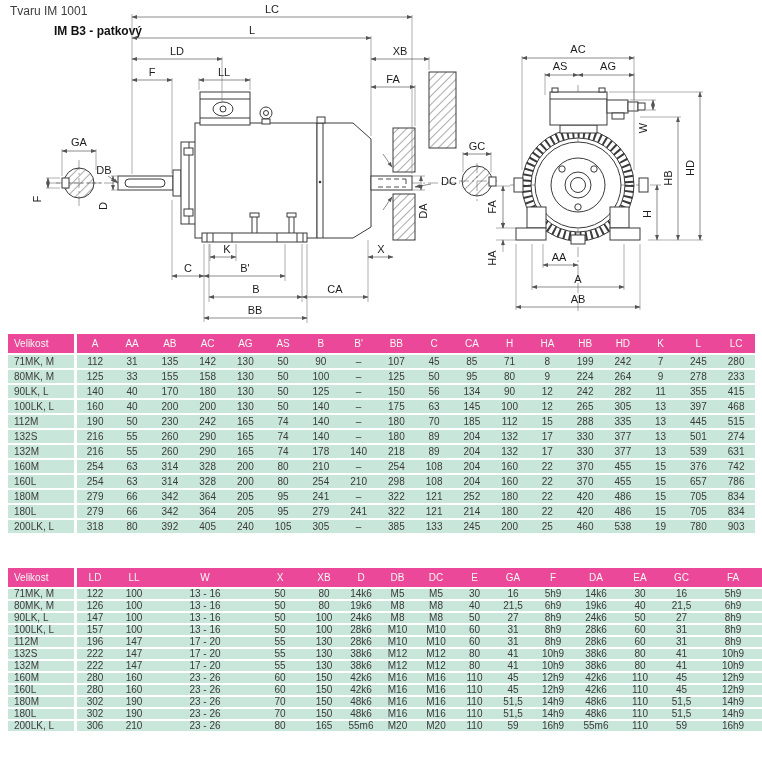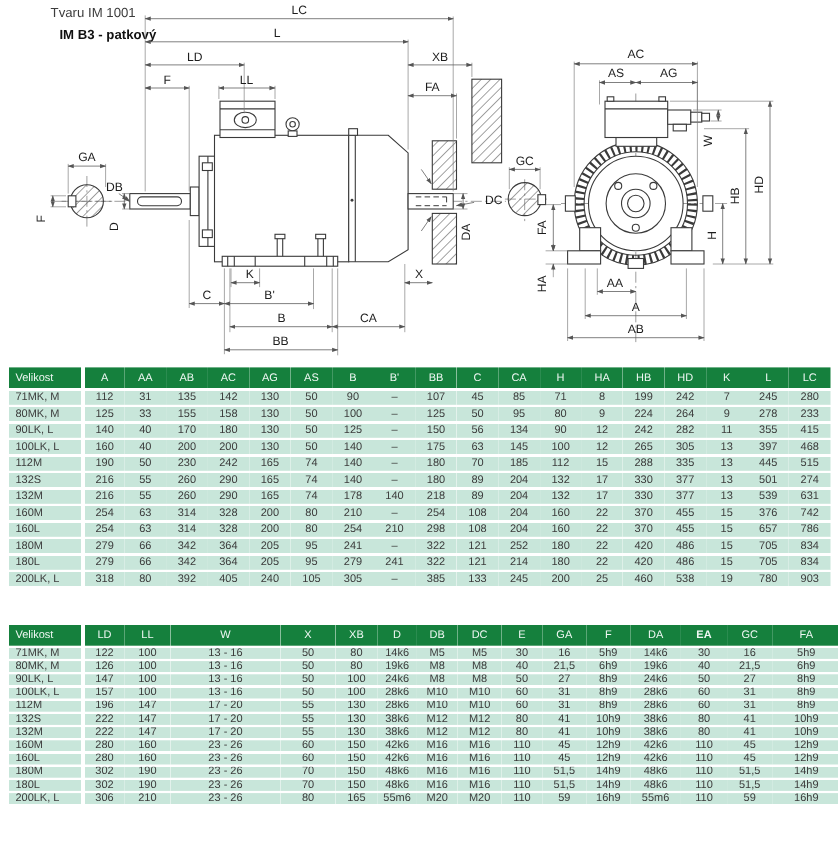--- a/index.html
+++ b/index.html
@@ -1,57 +1,57 @@
 <!DOCTYPE html>
 <html><head>
 <meta charset="utf-8">
 <style>
   html,body { margin:0; padding:0; }
   body {
     width:762px; height:765px; background:#ffffff; position:relative;
     font-family:"Liberation Sans", sans-serif; overflow:hidden;
   }
   .title {
-    position:absolute; left:10px; top:4px; font-size:12px; color:#3c3c3c;margin-left:36px;
+    position:absolute; left:10px; top:4px; font-size:12px; color:#3c3c3c;
   }
   .subtitle {
     position:absolute; left:14px; top:24px; font-size:12px; font-weight:bold; color:#111;margin-left:40px;
   }
   svg.drawing { position:absolute; left:0; top:0; }
   .obj { stroke:#3a3a3a; stroke-width:1; fill:none; }
   .objw { stroke:#3a3a3a; stroke-width:1; fill:#ffffff; }
   .hatched { stroke:#3a3a3a; stroke-width:1; }
   .ext { stroke:#7a7a7a; stroke-width:0.6; }
   .dim { stroke:#5a5a5a; stroke-width:0.7; fill:none; }
   .cl  { stroke:#6a6a6a; stroke-width:0.6; stroke-dasharray:10 3 2 3; }
   .hid { stroke:#3a3a3a; stroke-width:0.9; stroke-dasharray:5 3; fill:none; }
   .lbl { font:11px "Liberation Sans", sans-serif; fill:#1d1d1d; }
   table {
     border-collapse:collapse; table-layout:fixed; width:747px; position:absolute; left:8px;
   }
   .t1 { top:334px; }
   .t2 { top:568px; }
   th {
-    background:#15803d; color:#F0F8F4; font-weight:normal; font-size:10px;
+    background:#ec4899; color:#F0F8F4; font-weight:normal; font-size:10px;
     height:15px; padding:2px 0; text-align:center; border-bottom:2px solid #fff;
     overflow:hidden; white-space:nowrap;
   }
   td {
     background:#C8E6DA; color:#3b3b3b; font-size:10px; text-align:center;
     border-bottom:2px solid #fff; padding:1px 0; overflow:hidden; white-space:nowrap;
   }
   .t1 td { line-height:11px; }
   .t2 td { line-height:10px; padding:0; }
   th:first-child, td:first-child { text-align:left; padding-left:6px; border-right:3px solid #fff; }
   .t1 th:first-child { width:60px; }
   .t2 th:nth-child(1){width:60px;} .t2 th:nth-child(2){width:36px;} .t2 th:nth-child(3){width:42px;}
   .t2 th:nth-child(4){width:100px;} .t2 th:nth-child(5){width:50px;} .t2 th:nth-child(6){width:38px;}
   .t2 th:nth-child(7){width:36px;} .t2 th:nth-child(8){width:37px;} .t2 th:nth-child(9){width:40px;}
   .t2 th:nth-child(10){width:37px;} .t2 th:nth-child(11){width:40px;} .t2 th:nth-child(12){width:40px;}
-  .t2 th:nth-child(13){width:46px;} .t2 th:nth-child(14){width:42px;font-weight:bold;} .t2 th:nth-child(15){width:41px;}
+  .t2 th:nth-child(13){width:46px;} .t2 th:nth-child(14){width:42px;} .t2 th:nth-child(15){width:41px;}
   .t2 th:nth-child(16){width:62px;}
 </style>
 </head>
 <body>
 
 <div class="title">Tvaru IM 1001</div>
 <div class="subtitle">IM B3 - patkový</div>
 
 <svg class="drawing" width="762" height="332" viewBox="0 0 762 332">
   <defs>

